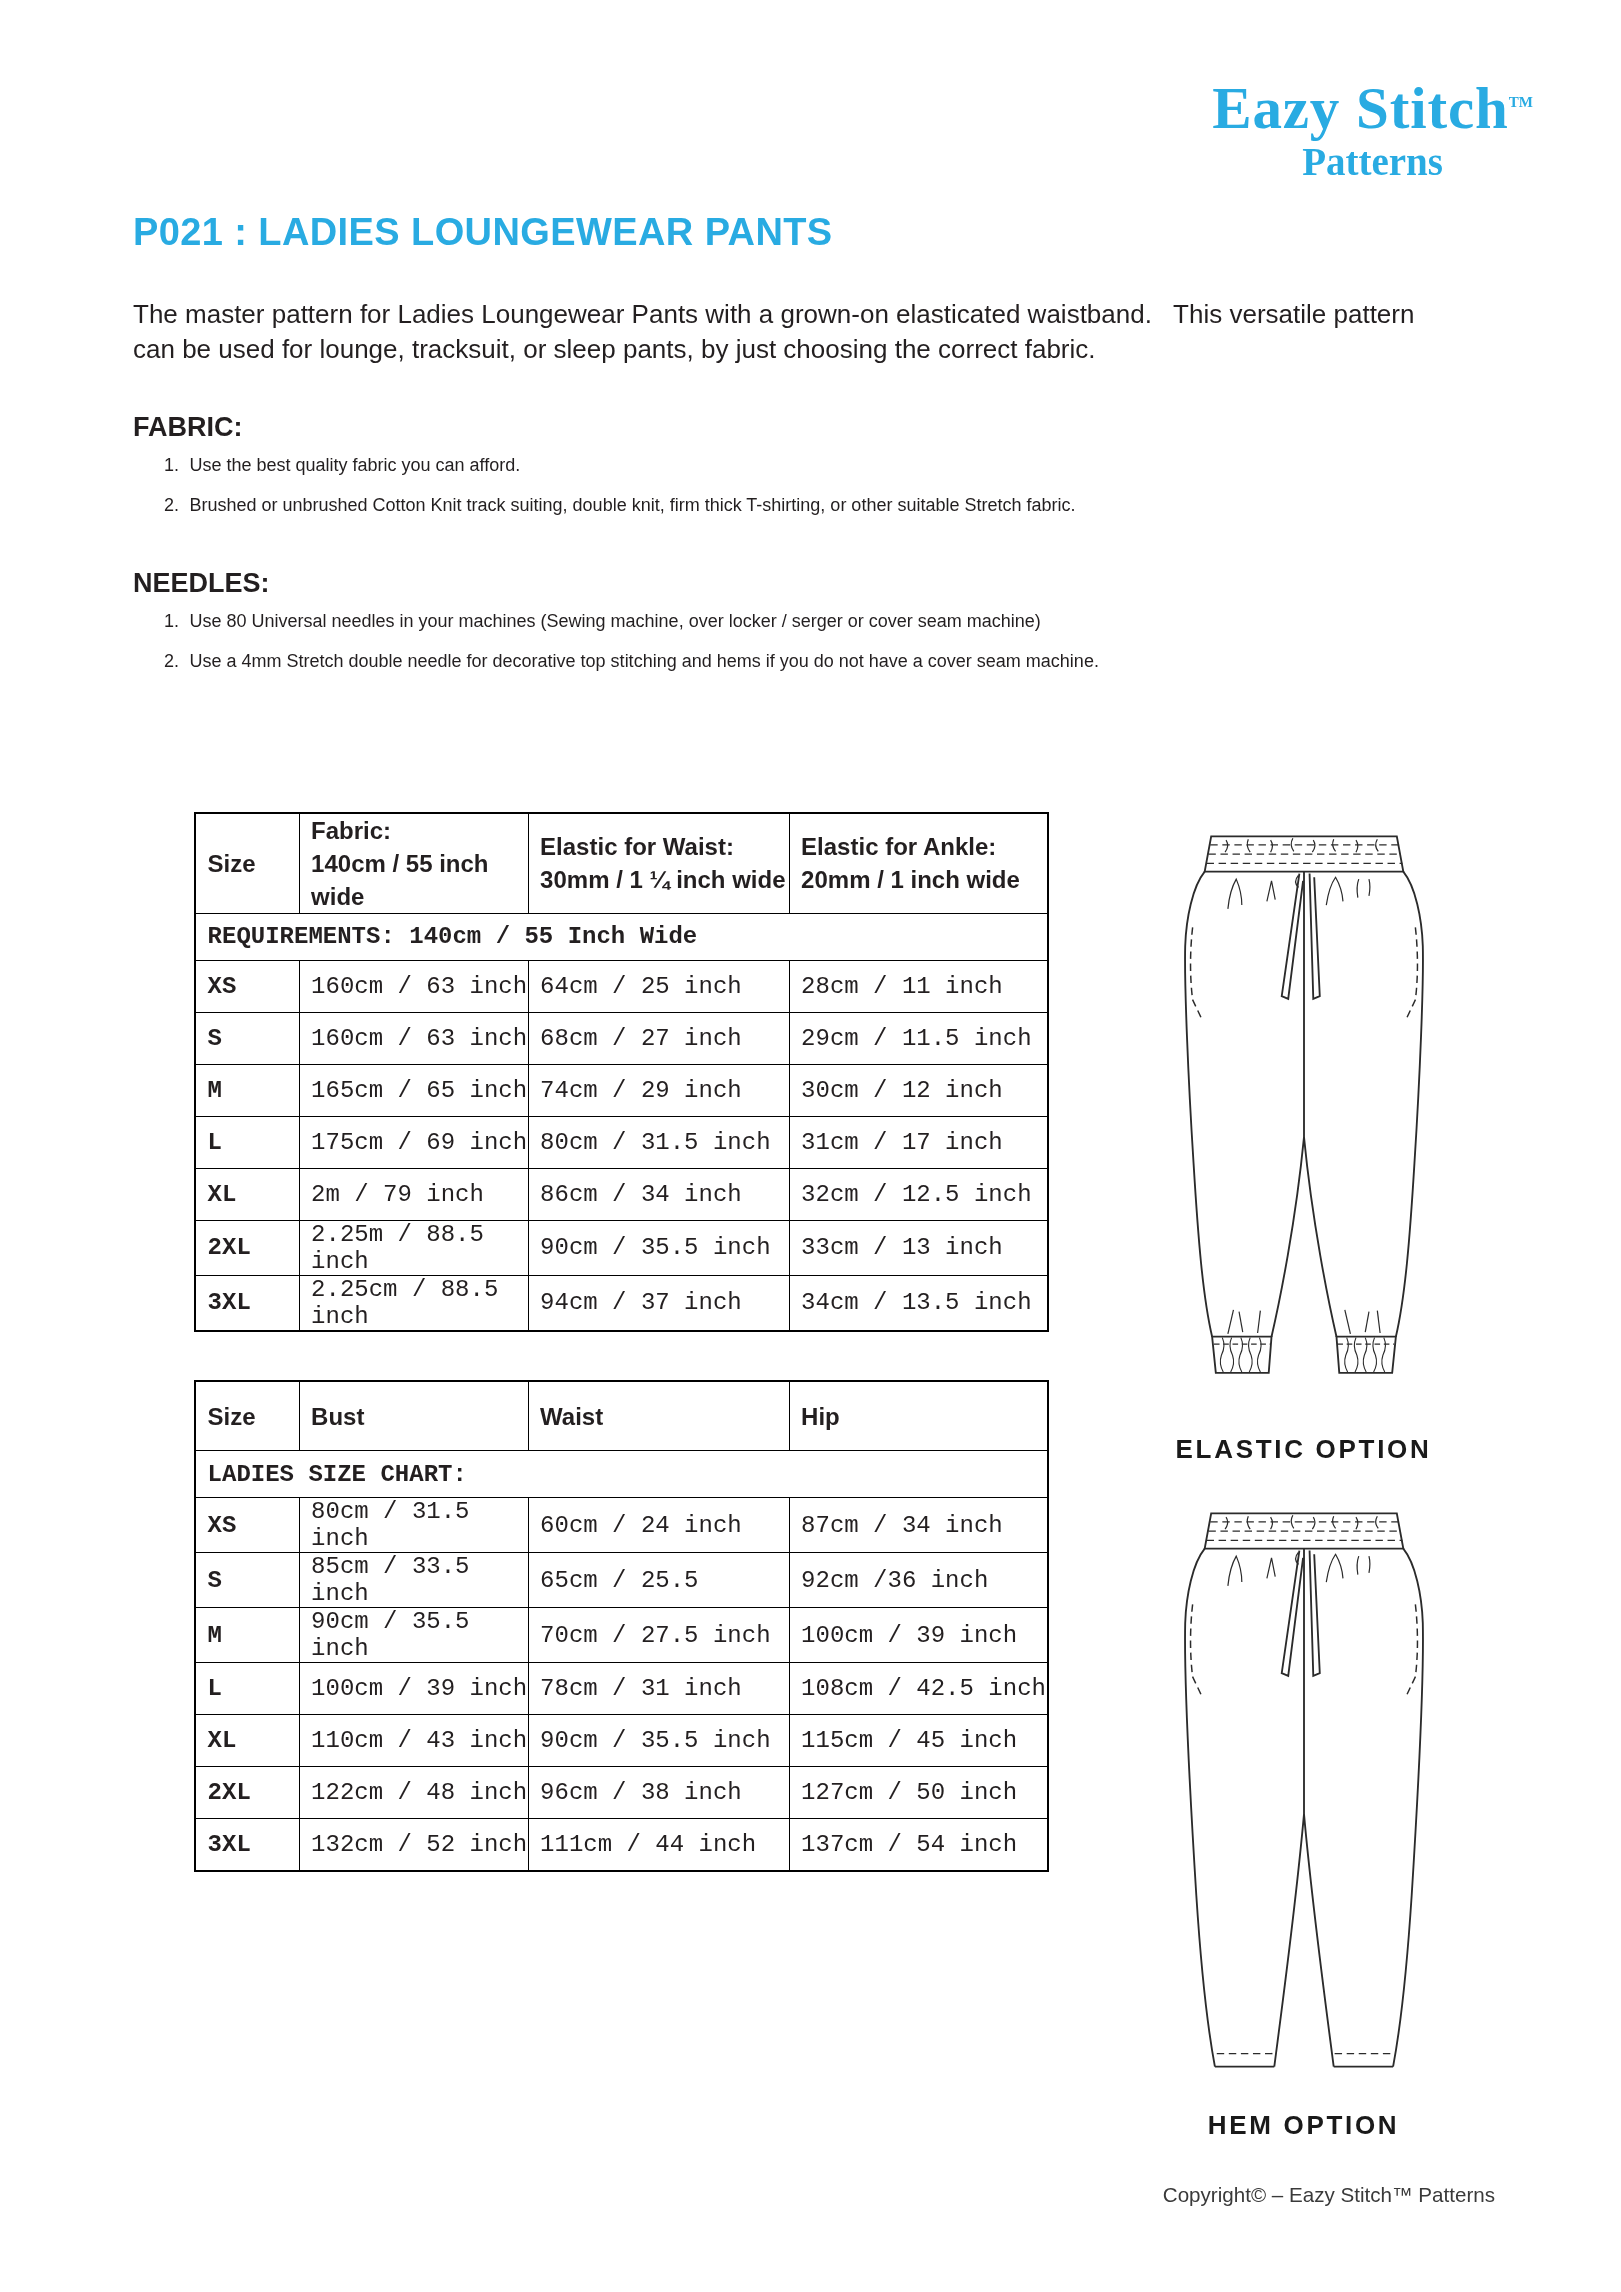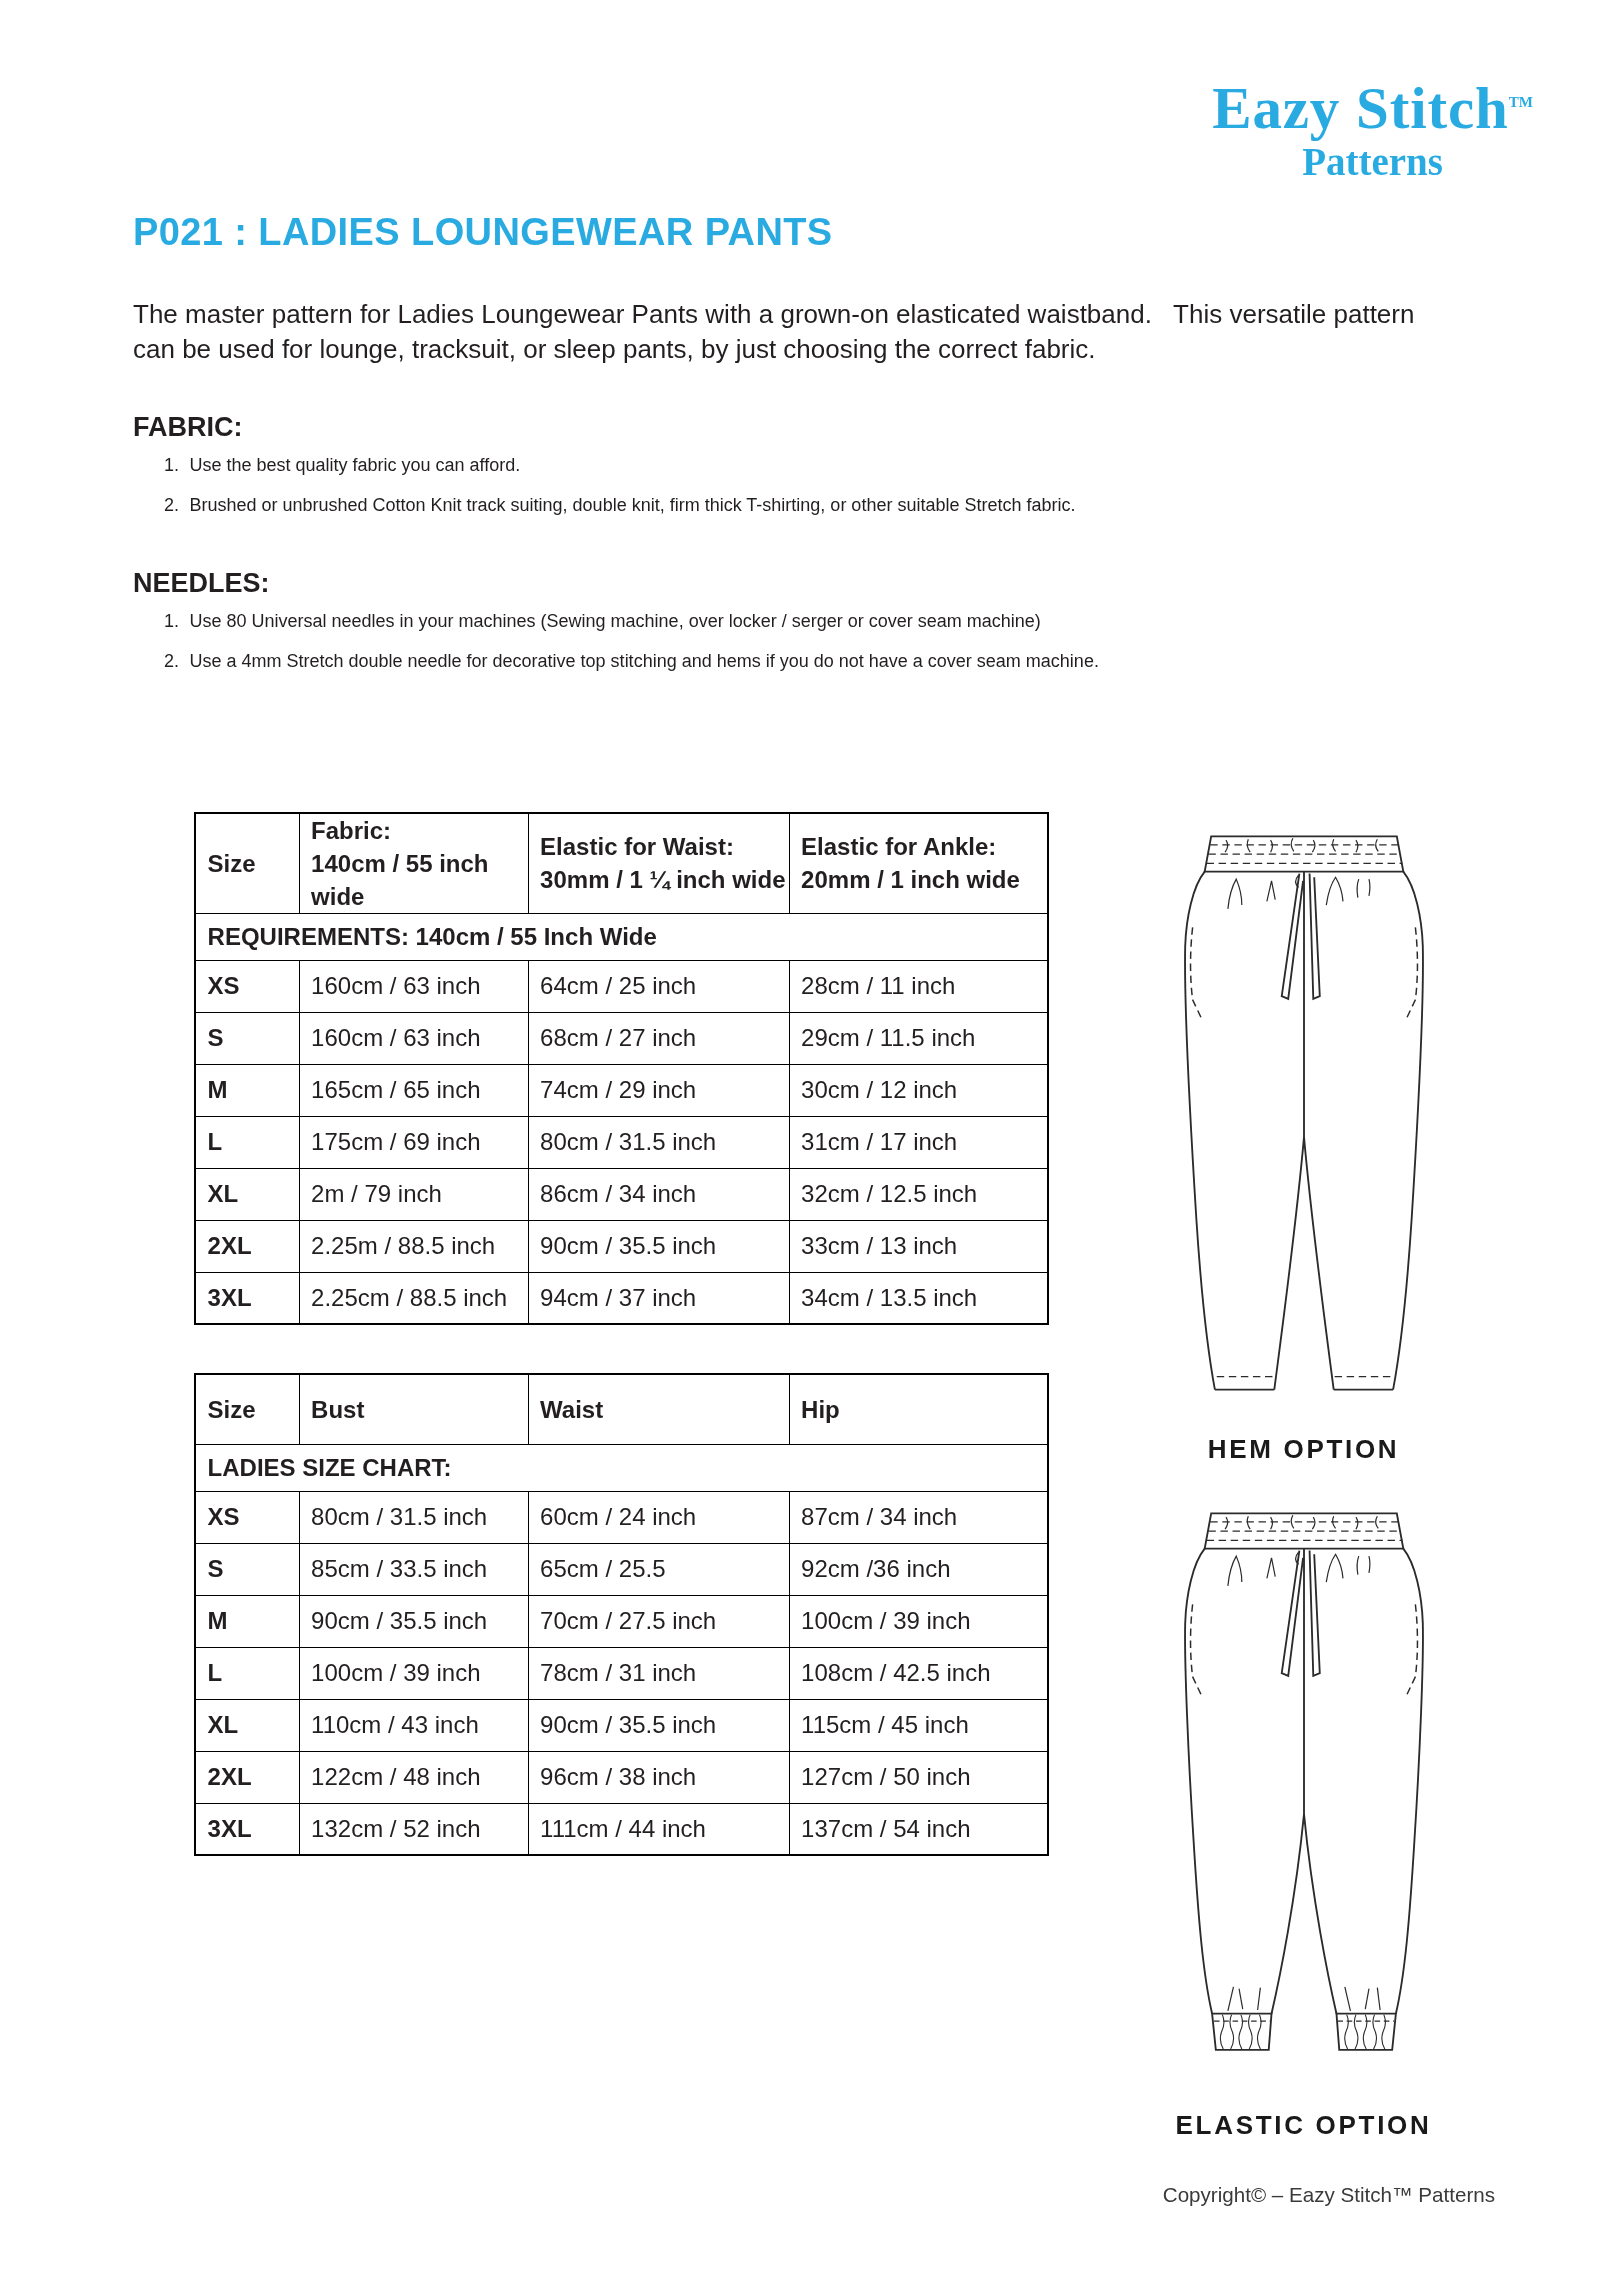--- a/index.html
+++ b/index.html
@@ -31,21 +31,21 @@
   .tables { margin-left:61px; margin-top:133px; width:853px; }
   table { border-collapse:collapse; width:853px; table-layout:fixed; }
   table, th, td { border:1.8px solid var(--line); }
   table { border-width:2.7px; }
   col.c-size  { width:104px; }
   col.c-a { width:229px; } col.c-b { width:261px; } col.c-c { width:259px; }
   .tbl-title td { height:47px; font-weight:bold; font-size:24px; padding-left:11.6px; }
   th { text-align:left; font-size:24px; font-weight:bold; padding-left:11.6px; vertical-align:middle; line-height:33px; }
   .req thead th { height:95px; }
   .chart thead th { height:70px; }
-  tbody td { height:52px; font-size:24px; padding-left:11.6px; vertical-align:middle; }
+  tbody td { height:52px; font-size:24px; padding-left:11.6px; vertical-align:middle;font-family:Liberation Mono, monospace; }
   tbody td:first-child { font-weight:bold; }
   .tbl-gap { height:48px; }
 
   
   .figs { position:absolute; left:1161px; top:829px; width:285px; text-align:center; }
   .fig-label { font-size:26px; font-weight:bold; letter-spacing:2.7px; margin-top:10.7px; color:#1a1a1a; }
   .fig + .fig { margin-top:41px; }
   svg.pants { display:block; margin:0 auto; }
 
   
@@ -250,73 +250,20 @@
           <g stroke-width="1.3">
             <path d="M 56,12 q 4,6 -1,13"></path>
               <path d="M 80,11 q -3,7 2,14"></path>
               <path d="M 104,12 q 4,6 0,13"></path>
             <path d="M 128,10 q -4,7 1,14"></path>
               <path d="M 150,12 q 4,6 -1,13"></path>
               <path d="M 172,11 q -3,7 2,13"></path>
             <path d="M 196,12 q 4,6 0,13"></path>
               <path d="M 219,11 q -4,7 1,13"></path>
           </g>
-          <g stroke-width="1.3">
-            <path d="M 58,86 q 2,-20 9,-32 q 6,14 6,28"></path>
-            <path d="M 100,78 l 5,-22 l 4,20"></path>
-            <path d="M 164,82 q 3,-20 10,-30 q 7,12 8,26"></path>
-            <path d="M 198,74 q -2,-12 1,-20 M 210,72 q 2,-10 0,-18"></path>
-          </g>
-
-          <path d="M 33,46 C 20,62 13,96 12,126 C 11,172 16,292 24,420 C 30,512 38,572 44,604"></path>
-          <path d="M 247,46 C 260,62 267,96 268,126 C 269,172 264,292 256,420 C 250,512 242,572 236,604"></path>
-          <path d="M 140,46 L 140,332"></path>
-          <path d="M 140,332 C 131,432 116,542 108,604"></path>
-          <path d="M 140,332 C 149,432 164,542 172,604"></path>
-          <path d="M 44,604 L 108,604"></path>
-          <path d="M 172,604 L 236,604"></path>
-
-          <g stroke-width="1.5" stroke-dasharray="8 5">
-            <path d="M 46,590 L 107,590"></path>
-              <path d="M 173,590 L 234,590"></path>
-          </g>
-
-          <path d="M 135,48 L 116,180 L 123,183 L 139,56" fill="#fff"></path>
-          <path d="M 146,48 L 150,183 L 157,180 L 151,52" fill="#fff"></path>
-          <path d="M 134,50 q -6,7 0,13" stroke-width="1.4"></path>
-
-          <g stroke-width="1.6" stroke-dasharray="8 5">
-            <path d="M 20,106 C 17,132 17,160 20,184 L 29,203"></path>
-            <path d="M 260,106 C 263,132 263,160 260,184 L 251,203"></path>
-          </g>
-        </g>
-      </svg>
-      <div class="fig-label">HEM OPTION</div>
-    </div>
-
-    <div class="fig">
-      <svg class="pants" viewBox="0 0 280 640" width="260" height="594" xmlns="http://www.w3.org/2000/svg">
-        <g fill="none" stroke="#2b2b2b" stroke-width="2">
-
-          <path d="M 40,8 L 240,8 L 247,46 L 33,46 Z"></path>
-          <g stroke-width="1.4" stroke-dasharray="8 5">
-            <path d="M 39,17 L 242,17"></path>
-              <path d="M 37,27 L 244,27"></path>
-              <path d="M 35,37 L 246,37"></path>
-          </g>
-          <g stroke-width="1.3">
-            <path d="M 56,12 q 4,6 -1,13"></path>
-              <path d="M 80,11 q -3,7 2,14"></path>
-              <path d="M 104,12 q 4,6 0,13"></path>
-            <path d="M 128,10 q -4,7 1,14"></path>
-              <path d="M 150,12 q 4,6 -1,13"></path>
-              <path d="M 172,11 q -3,7 2,13"></path>
-            <path d="M 196,12 q 4,6 0,13"></path>
-              <path d="M 219,11 q -4,7 1,13"></path>
-          </g>
 
           <g stroke-width="1.3">
             <path d="M 58,86 q 2,-20 9,-32 q 6,14 6,28"></path>
             <path d="M 100,78 l 5,-22 l 4,20"></path>
             <path d="M 164,82 q 3,-20 10,-30 q 7,12 8,26"></path>
             <path d="M 198,74 q -2,-12 1,-20 M 210,72 q 2,-10 0,-18"></path>
           </g>
 
           <path d="M 33,46 C 20,62 13,96 12,126 C 11,166 15,266 21,360 C 26,442 31,504 41,547"></path>
           <path d="M 247,46 C 260,62 267,96 268,126 C 269,166 265,266 259,360 C 254,442 249,504 239,547"></path>
@@ -357,18 +304,71 @@
             <path d="M 186,548 q 4,9 -1,19 q -3,9 2,18"></path>
               <path d="M 196,548 q -4,9 1,19 q 3,9 -2,18"></path>
             <path d="M 206,548 q 4,9 -1,19 q -3,9 2,18"></path>
               <path d="M 216,548 q -4,9 1,19 q 3,9 -2,18"></path>
             <path d="M 226,548 q 4,9 -1,19 q -3,9 2,18"></path>
           </g>
         </g>
       </svg>
       <div class="fig-label">ELASTIC OPTION</div>
     </div>
+
+    <div class="fig">
+      <svg class="pants" viewBox="0 0 280 640" width="260" height="594" xmlns="http://www.w3.org/2000/svg">
+        <g fill="none" stroke="#2b2b2b" stroke-width="2">
+
+          <path d="M 40,8 L 240,8 L 247,46 L 33,46 Z"></path>
+          <g stroke-width="1.4" stroke-dasharray="8 5">
+            <path d="M 39,17 L 242,17"></path>
+              <path d="M 37,27 L 244,27"></path>
+              <path d="M 35,37 L 246,37"></path>
+          </g>
+          <g stroke-width="1.3">
+            <path d="M 56,12 q 4,6 -1,13"></path>
+              <path d="M 80,11 q -3,7 2,14"></path>
+              <path d="M 104,12 q 4,6 0,13"></path>
+            <path d="M 128,10 q -4,7 1,14"></path>
+              <path d="M 150,12 q 4,6 -1,13"></path>
+              <path d="M 172,11 q -3,7 2,13"></path>
+            <path d="M 196,12 q 4,6 0,13"></path>
+              <path d="M 219,11 q -4,7 1,13"></path>
+          </g>
+          <g stroke-width="1.3">
+            <path d="M 58,86 q 2,-20 9,-32 q 6,14 6,28"></path>
+            <path d="M 100,78 l 5,-22 l 4,20"></path>
+            <path d="M 164,82 q 3,-20 10,-30 q 7,12 8,26"></path>
+            <path d="M 198,74 q -2,-12 1,-20 M 210,72 q 2,-10 0,-18"></path>
+          </g>
+
+          <path d="M 33,46 C 20,62 13,96 12,126 C 11,172 16,292 24,420 C 30,512 38,572 44,604"></path>
+          <path d="M 247,46 C 260,62 267,96 268,126 C 269,172 264,292 256,420 C 250,512 242,572 236,604"></path>
+          <path d="M 140,46 L 140,332"></path>
+          <path d="M 140,332 C 131,432 116,542 108,604"></path>
+          <path d="M 140,332 C 149,432 164,542 172,604"></path>
+          <path d="M 44,604 L 108,604"></path>
+          <path d="M 172,604 L 236,604"></path>
+
+          <g stroke-width="1.5" stroke-dasharray="8 5">
+            <path d="M 46,590 L 107,590"></path>
+              <path d="M 173,590 L 234,590"></path>
+          </g>
+
+          <path d="M 135,48 L 116,180 L 123,183 L 139,56" fill="#fff"></path>
+          <path d="M 146,48 L 150,183 L 157,180 L 151,52" fill="#fff"></path>
+          <path d="M 134,50 q -6,7 0,13" stroke-width="1.4"></path>
+
+          <g stroke-width="1.6" stroke-dasharray="8 5">
+            <path d="M 20,106 C 17,132 17,160 20,184 L 29,203"></path>
+            <path d="M 260,106 C 263,132 263,160 260,184 L 251,203"></path>
+          </g>
+        </g>
+      </svg>
+      <div class="fig-label">HEM OPTION</div>
+    </div>
   </div>
 
   <div class="footer">Copyright© – Eazy Stitch™ Patterns</div>
 
 </div>
 
 
 </body></html>

